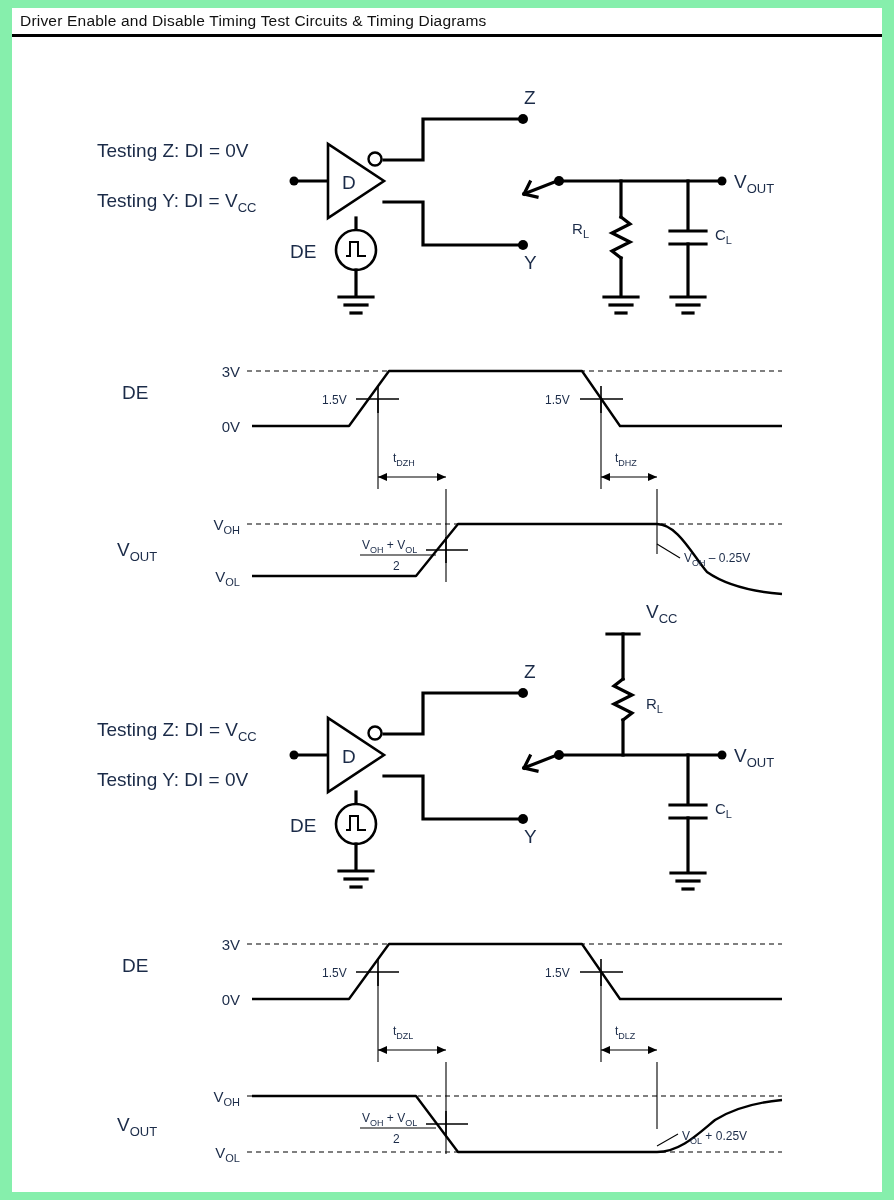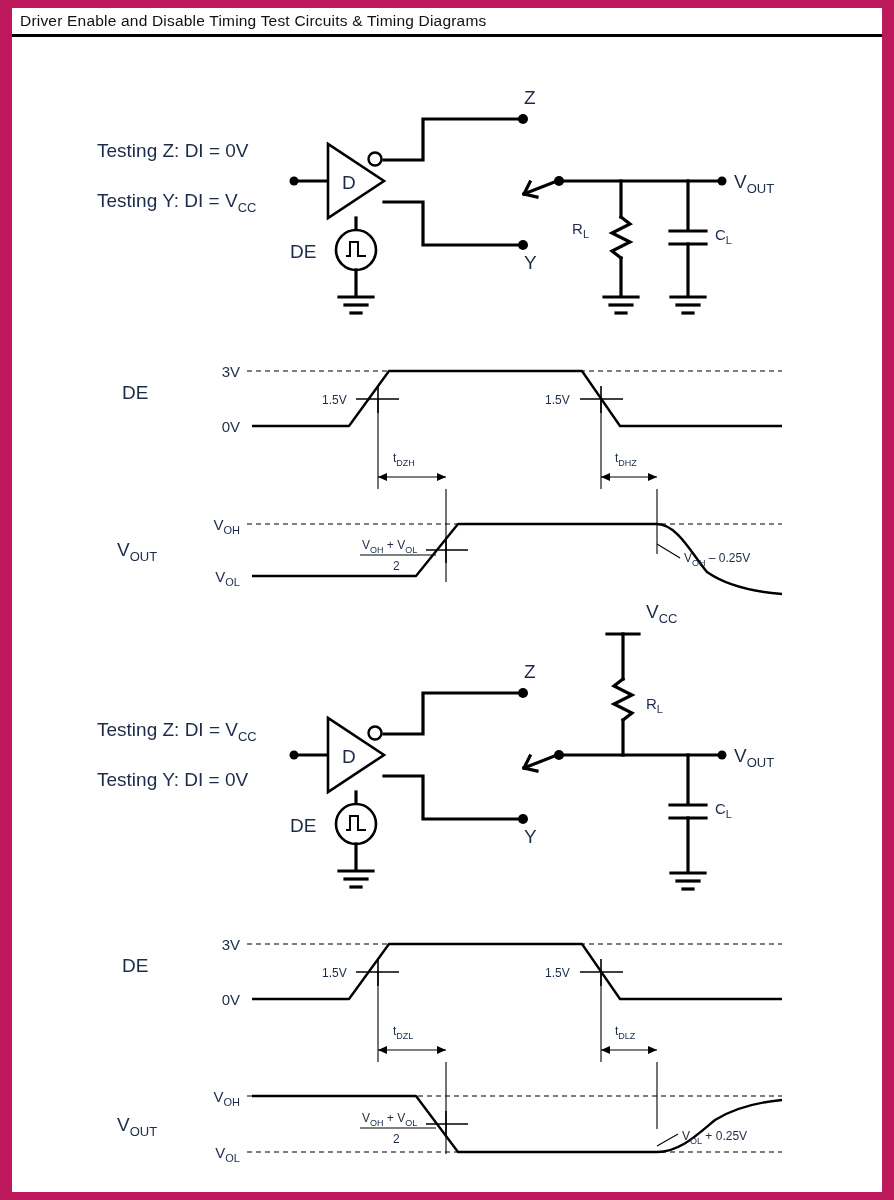--- a/index.html
+++ b/index.html
@@ -1,17 +1,17 @@
 <!DOCTYPE html>
 <html><head>
 <meta charset="utf-8">
 <style>
   html,body{margin:0;padding:0;background:#000;}
   body{width:894px;height:1200px;font-family:"Liberation Sans",sans-serif;}
-  #page{position:relative;width:894px;height:1200px;background:#be185d;overflow:hidden;}
+  #page{position:relative;width:894px;height:1200px;background:#86efac;overflow:hidden;}
   #sheet{position:absolute;left:12px;top:8px;width:870px;height:1184px;background:#fff;}
   #title-bar{position:absolute;left:0;top:0;width:870px;height:26px;background:#fff;border-bottom:3px solid #000;}
   #title-text{position:absolute;left:8px;top:4px;font-size:14.5px;letter-spacing:.2px;color:#111;white-space:nowrap;}
   .svgwrap{position:absolute;left:0;top:26px;width:870px;height:1158px;}
   svg{display:block;}
   text{font-family:"Liberation Sans",sans-serif;fill:#1b2b48;}
   .lbl{font-size:19px;fill:#1b2b48;}
   .lbl-sm{font-size:15px;fill:#1b2b48;}
   .sub{font-size:12px;fill:#1b2b48;}
   .wire{stroke:#000;fill:none;stroke-width:3.2;stroke-linecap:square;}

